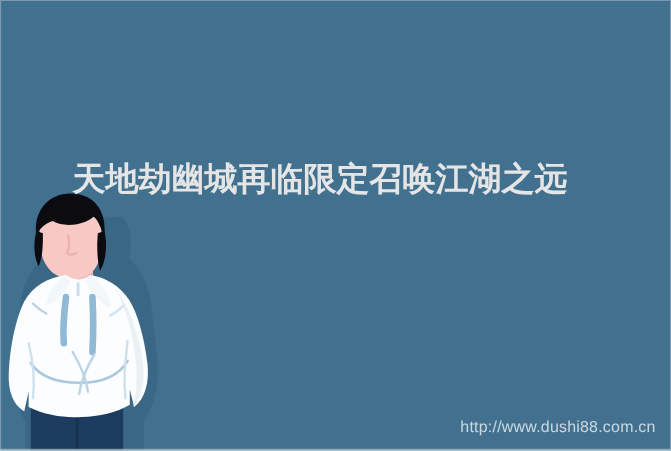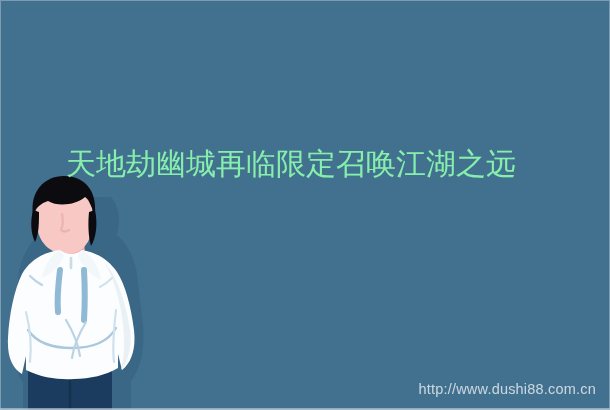--- a/index.html
+++ b/index.html
@@ -33,26 +33,26 @@
     z-index: 41;
   }
 
   
   #title {
     position: absolute;
     left: 66px;
     top: 144px;
     width: 490px;
     height: 40px;
-    color: #86efac;
+    color: #e5e5e5;
     font-size: 30px;
     line-height: 40px;
     letter-spacing: 0px;
     white-space: nowrap;
-    font-weight: 400;
+    font-weight: 700;
     z-index: 30;
   }
 
   
   #watermark {
     position: absolute;
     right: 14px;
     bottom: 12px;
     color: rgba(255,255,255,0.72);
     font-size: 14.5px;

